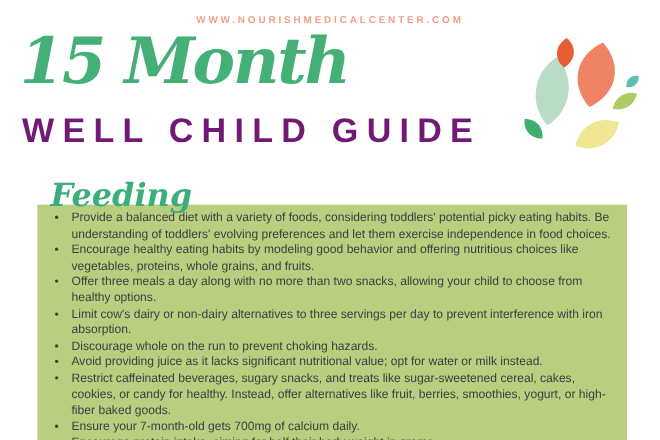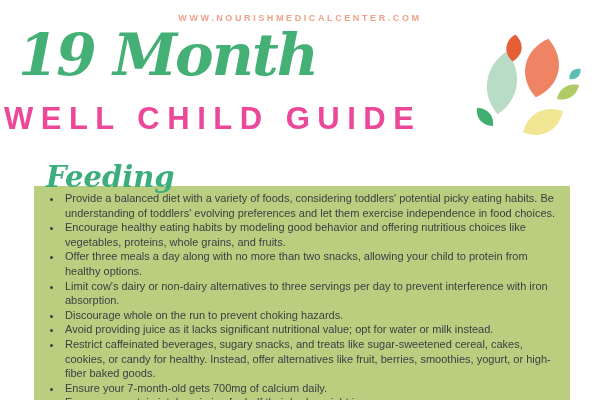--- a/index.html
+++ b/index.html
@@ -32,26 +32,26 @@
     font-style: italic;
     font-weight: bold;
     font-size: 58px;
     line-height: 1.1;
     letter-spacing: -2px;
     color: #45b076;
   }
   .title-main {
     position: absolute;
     top: 101px;
-    left: 4px;
+    left: 20px;
     margin: 0;
     font-size: 31px;
     font-weight: bold;
     letter-spacing: 7.5px;
-    color: #ec4899;
+    color: #701a75;
     white-space: nowrap;
   }
   .section-heading {
     position: absolute;
     top: 144px;
     left: 30px;
     margin: 16px;
     font-family: "DejaVu Serif", serif;
     font-style: italic;
     font-weight: bold;
@@ -90,41 +90,41 @@
     height: 112px;
   }
 </style>
 </head>
 <body>
 
 <div class="page">
 
   <div class="site-url">WWW.NOURISHMEDICALCENTER.COM</div>
 
-  <h1 class="title-script">19 Month</h1>
+  <h1 class="title-script">15 Month</h1>
 
   <h2 class="title-main">WELL CHILD GUIDE</h2>
 
   <svg class="leaf-logo" viewBox="0 0 132 112" xmlns="http://www.w3.org/2000/svg" aria-hidden="true">
     <path d="M0 -1 C0.6 -0.45 0.6 0.45 0 1 C-0.6 0.45 -0.6 -0.45 0 -1 Z" transform="translate(36 53) rotate(8) scale(33 31.5)" fill="#b9dcc6"></path>
     <path d="M0 -1 C0.6 -0.45 0.6 0.45 0 1 C-0.6 0.45 -0.6 -0.45 0 -1 Z" transform="translate(48 18) rotate(6) scale(17 13.5)" fill="#e55f35"></path>
     <path d="M0 -1 C0.6 -0.45 0.6 0.45 0 1 C-0.6 0.45 -0.6 -0.45 0 -1 Z" transform="translate(76 38) rotate(12) scale(37 30)" fill="#ef8465"></path>
     <path d="M0 -1 C0.6 -0.45 0.6 0.45 0 1 C-0.6 0.45 -0.6 -0.45 0 -1 Z" transform="translate(109 44) rotate(48) scale(9 7.5)" fill="#5bbfb5"></path>
     <path d="M0 -1 C0.6 -0.45 0.6 0.45 0 1 C-0.6 0.45 -0.6 -0.45 0 -1 Z" transform="translate(102 62) rotate(58) scale(13 13)" fill="#b0ca65"></path>
     <path d="M0 -1 C0.6 -0.45 0.6 0.45 0 1 C-0.6 0.45 -0.6 -0.45 0 -1 Z" transform="translate(19 87) rotate(-42) scale(13 12)" fill="#3fae6e"></path>
     <path d="M0 -1 C0.6 -0.45 0.6 0.45 0 1 C-0.6 0.45 -0.6 -0.45 0 -1 Z" transform="translate(77 92) rotate(62) scale(24.5 22.5)" fill="#f1e694"></path>
   </svg>
 
   <h3 class="section-heading">Feeding</h3>
 
   <div class="content-box">
     <ul>
       <li>Provide a balanced diet with a variety of foods, considering toddlers' potential picky eating habits. Be understanding of toddlers' evolving preferences and let them exercise independence in food choices.</li>
       <li>Encourage healthy eating habits by modeling good behavior and offering nutritious choices like vegetables, proteins, whole grains, and fruits.</li>
-      <li>Offer three meals a day along with no more than two snacks, allowing your child to protein from healthy options.</li>
+      <li>Offer three meals a day along with no more than two snacks, allowing your child to choose from healthy options.</li>
       <li>Limit cow's dairy or non-dairy alternatives to three servings per day to prevent interference with iron absorption.</li>
       <li>Discourage whole on the run to prevent choking hazards.</li>
       <li>Avoid providing juice as it lacks significant nutritional value; opt for water or milk instead.</li>
       <li>Restrict caffeinated beverages, sugary snacks, and treats like sugar-sweetened cereal, cakes, cookies, or candy for healthy. Instead, offer alternatives like fruit, berries, smoothies, yogurt, or high-fiber baked goods.</li>
       <li>Ensure your 7-month-old gets 700mg of calcium daily.</li>
       <li>Encourage protein intake, aiming for half their body weight in grams.</li>
     </ul>
   </div>
 
 </div>

